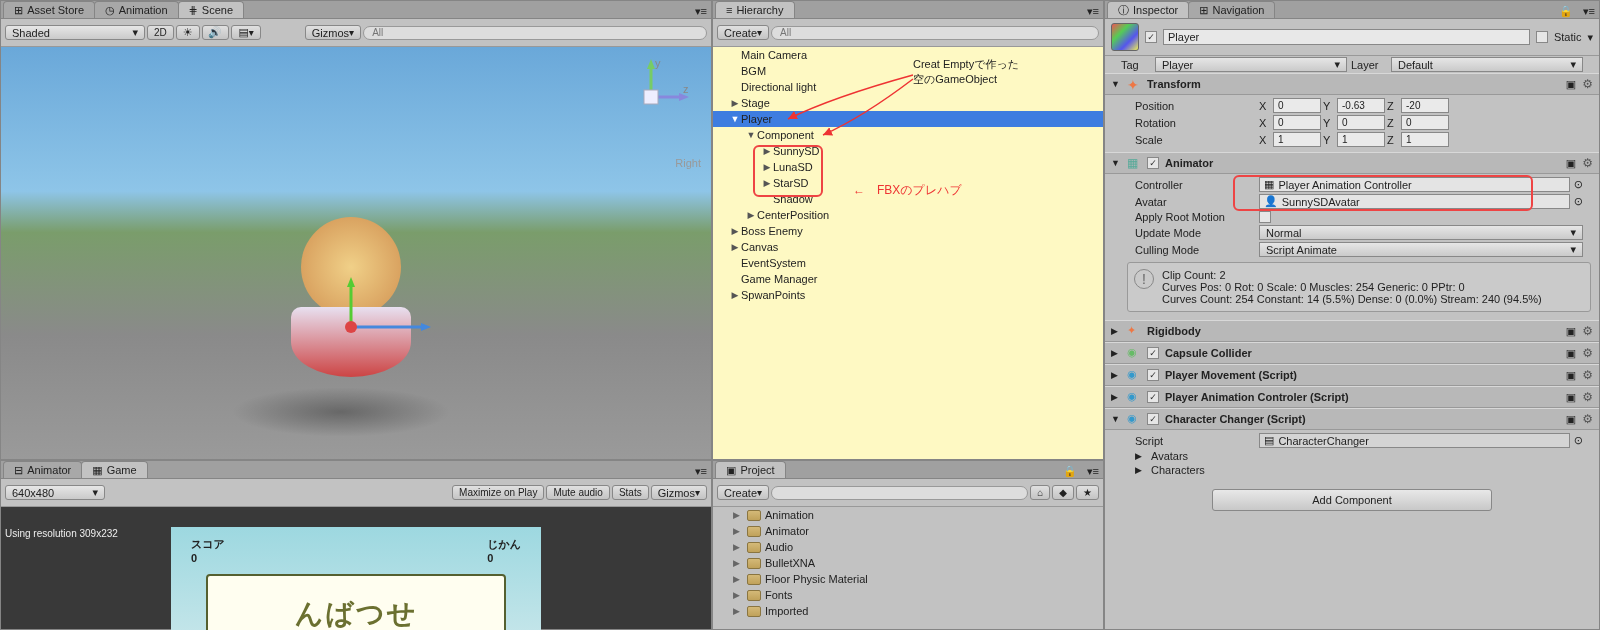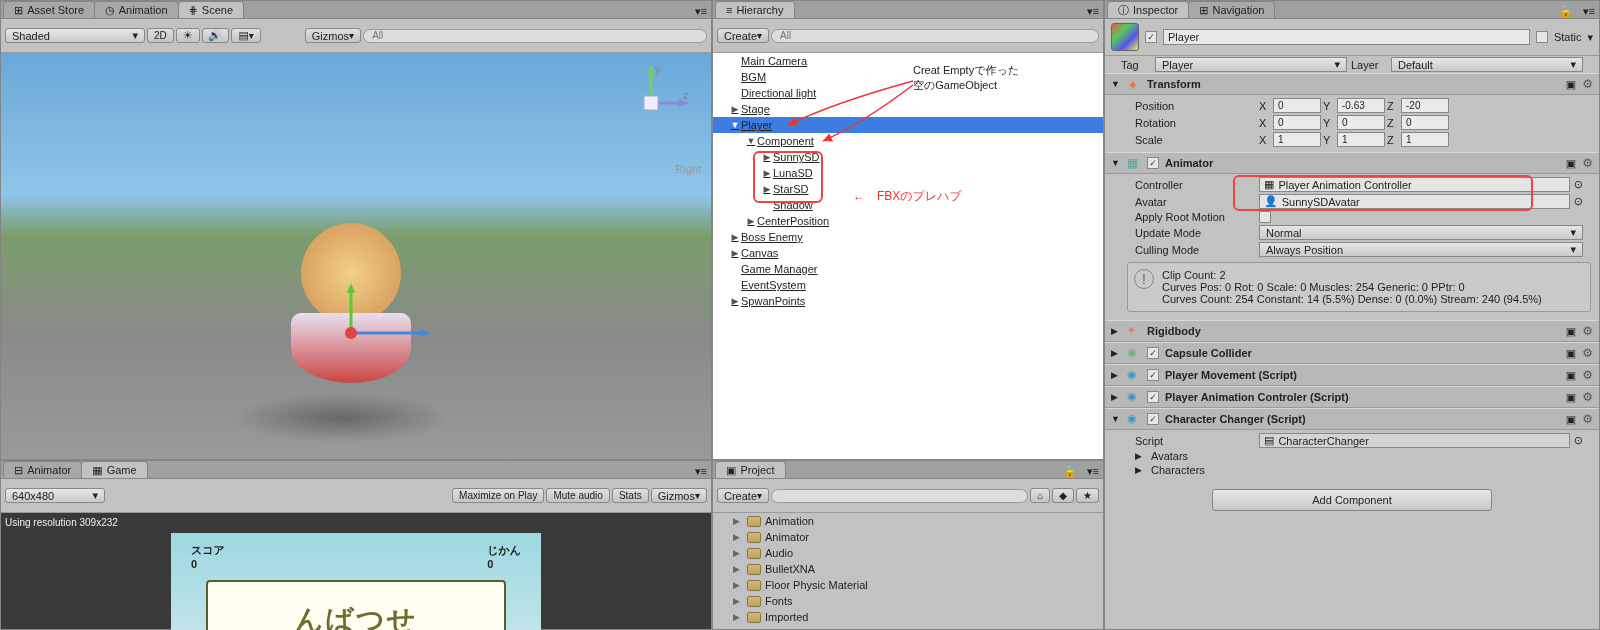--- a/index.html
+++ b/index.html
@@ -1,30 +1,30 @@
 <!DOCTYPE html>
 <html><head>
 <meta charset="utf-8">
 <style>
 * { box-sizing: border-box; margin: 0; padding: 0; font-family: "Lucida Grande", Arial, sans-serif; font-size: 11px; color: #222; }
 body { width: 1600px; height: 630px; background: #c2c2c2; display: flex; overflow: hidden; }
 .panel { display: flex; flex-direction: column; background: #c2c2c2; border: 1px solid #858585; }
 .tabs { display: flex; align-items: flex-end; height: 18px; background: #a0a0a0; border-bottom: 1px solid #858585; gap: 0; padding-left: 2px; }
 .tab { padding: 2px 10px; background: #a8a8a8; border: 1px solid #858585; border-bottom: none; border-radius: 4px 4px 0 0; display: flex; align-items: center; gap: 4px; cursor: pointer; margin-right: -1px; height: 17px; }
 .tab.active { background: #c2c2c2; }
-.toolbar { display: flex; align-items: center; height: 34px; background: #c2c2c2; border-bottom: 1px solid #999; padding: 12px 4px; gap: 2px; }
+.toolbar { display: flex; align-items: center; height: 28px; background: #c2c2c2; border-bottom: 1px solid #999; padding: 12px 4px; gap: 2px; }
 .tb-btn { background: linear-gradient(#e0e0e0,#c4c4c4); border: 1px solid #888; border-radius: 3px; height: 15px; padding: 0 6px; display: flex; align-items: center; font-size: 10px; cursor: pointer; }
 .search { background: #ddd; border: 1px solid #999; border-radius: 8px; height: 14px; flex: 1; padding: 0 8px; font-size: 10px; }
 .col1 { width: 712px; display: flex; flex-direction: column; }
 .scene-view { flex: 1; background: linear-gradient(180deg, #6aa8d9 0%, #8ec5e8 35%, #7a9d6b 45%, #8a8a8a 70%, #9a9a9a 100%); position: relative; }
 .game-row { height: 170px; display: flex; flex-direction: column; border-top: 1px solid #858585; }
 .game-body { flex: 1; background: #393939; position: relative; color: #ddd; }
-.game-stats { position: absolute; top: 4px; left: 4px; font-size: 10px; color: #eee; }
+.game-stats { position: absolute; top: 21px; left: 4px; font-size: 10px; color: #eee; }
 .col2 { width: 392px; display: flex; flex-direction: column; }
-.hier-body { flex: 1; background: #ffffff; overflow: auto; position: relative; text-decoration: underline; }
+.hier-body { flex: 1; background: #fef9c3; overflow: auto; position: relative; }
 .tree-item { height: 16px; display: flex; align-items: center; padding-left: 16px; cursor: pointer; }
 .tree-item.sel { background: #3e7de0; color: #fff; }
 .tree-item .arrow { width: 12px; text-align: center; font-size: 9px; color: #555; }
 .tree-item.sel .arrow { color: #fff; }
 .tree-item.prefab { color: #4a72c4; }
 .proj-body { flex: 1; background: #c2c2c2; }
 .proj-item { height: 16px; display: flex; align-items: center; gap: 4px; padding-left: 20px; }
 .folder-icon { width: 14px; height: 11px; background: linear-gradient(#d4b978,#c0a25a); border: 1px solid #8a7540; border-radius: 2px; }
 .col3 { width: 496px; display: flex; flex-direction: column; }
 .insp-body { flex: 1; overflow: auto; }
@@ -240,25 +240,25 @@
         <div class="tree-item" style="padding-left: 16px;">
           <span class="arrow">▶</span>
           <span>Boss Enemy</span>
         </div>
         <div class="tree-item" style="padding-left: 16px;">
           <span class="arrow">▶</span>
           <span>Canvas</span>
         </div>
         <div class="tree-item" style="padding-left: 16px;">
           <span class="arrow"></span>
+          <span>EventSystem</span>
+        </div>
+        <div class="tree-item" style="padding-left: 16px;">
+          <span class="arrow"></span>
           <span>Game Manager</span>
-        </div>
-        <div class="tree-item" style="padding-left: 16px;">
-          <span class="arrow"></span>
-          <span>EventSystem</span>
         </div>
         <div class="tree-item" style="padding-left: 16px;">
           <span class="arrow">▶</span>
           <span>SpwanPoints</span>
         </div>
       </div>
   </div>
 
   <div class="panel" style="height:170px; border-top:1px solid #858585;">
     <div class="tabs">
@@ -449,21 +449,21 @@
       <div class="row">
           <label>Update Mode</label>
           <div class="dropdown" style="flex:1;">
             <span>Normal</span>
             <span>▾</span>
           </div>
         </div>
       <div class="row">
           <label>Culling Mode</label>
           <div class="dropdown" style="flex:1;">
-            <span>Always Position</span>
+            <span>Script Animate</span>
             <span>▾</span>
           </div>
         </div>
       <div class="info-box">
         <div class="info-icon">!</div>
         <div>
           <div>Clip Count: 2</div>
           <div>Curves Pos: 0 Rot: 0 Scale: 0 Muscles: 254 Generic: 0 PPtr: 0</div>
           <div>Curves Count: 254 Constant: 14 (5.5%) Dense: 0 (0.0%) Stream: 240 (94.5%)</div>
         </div>

